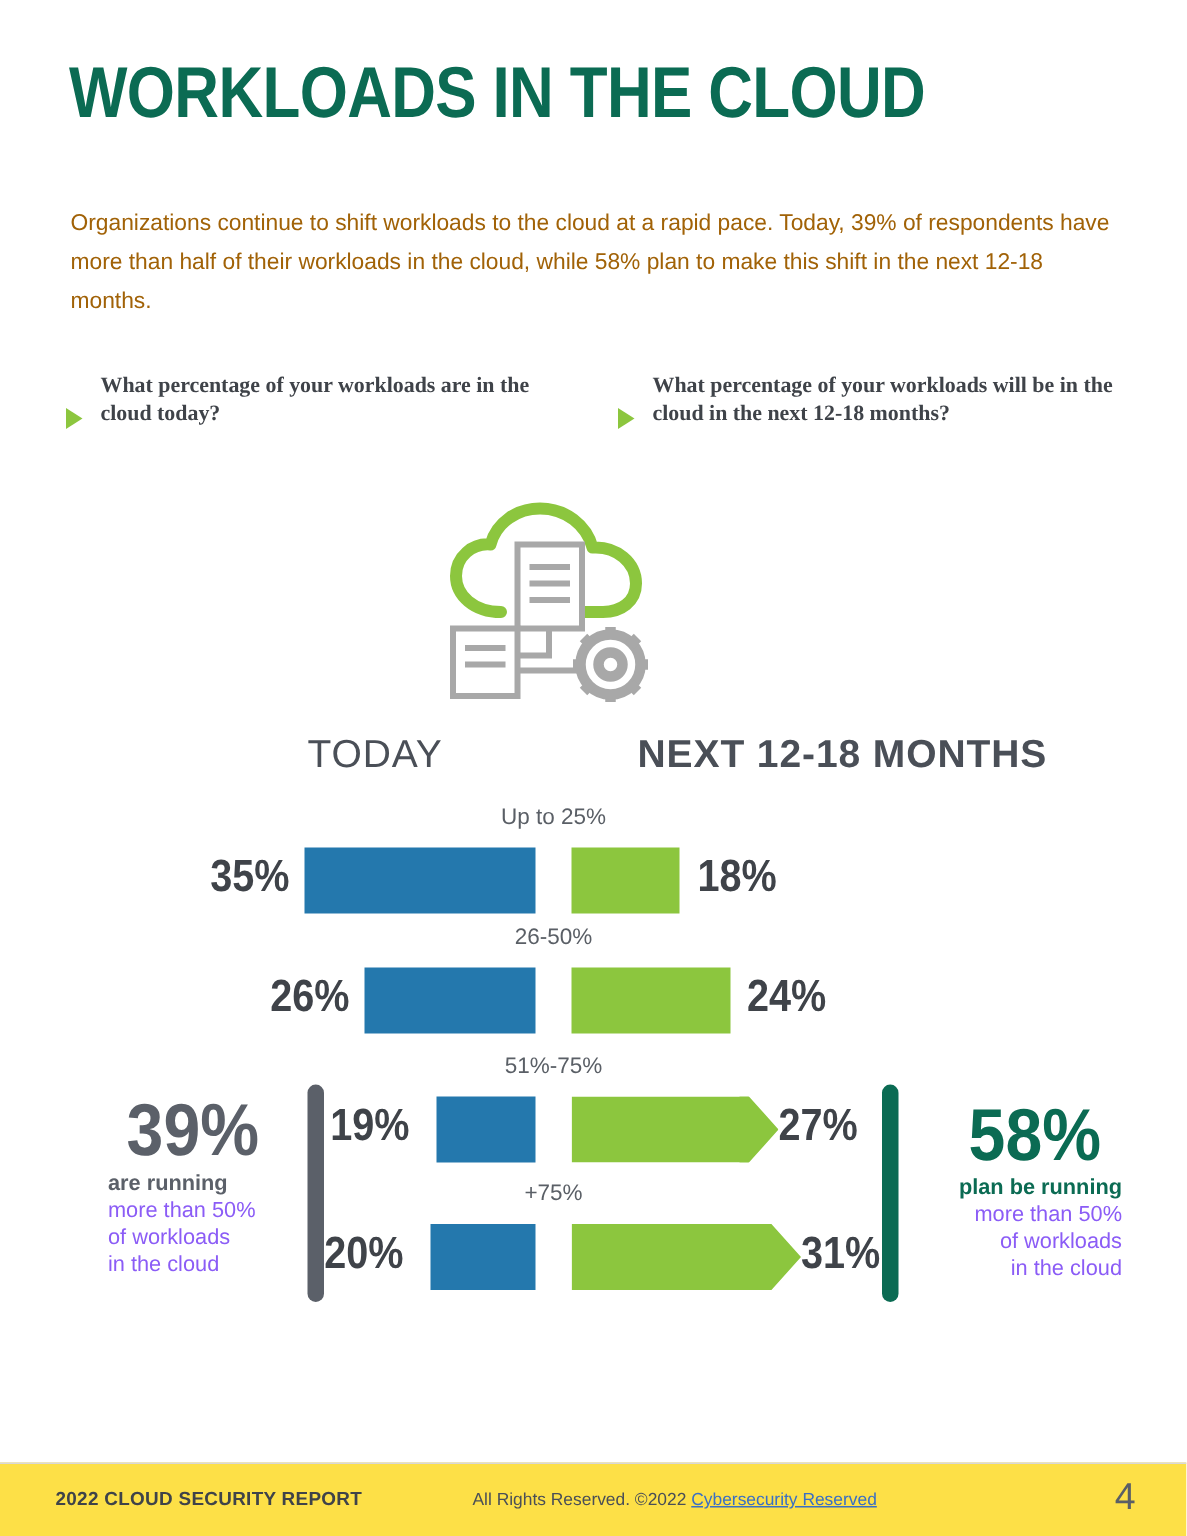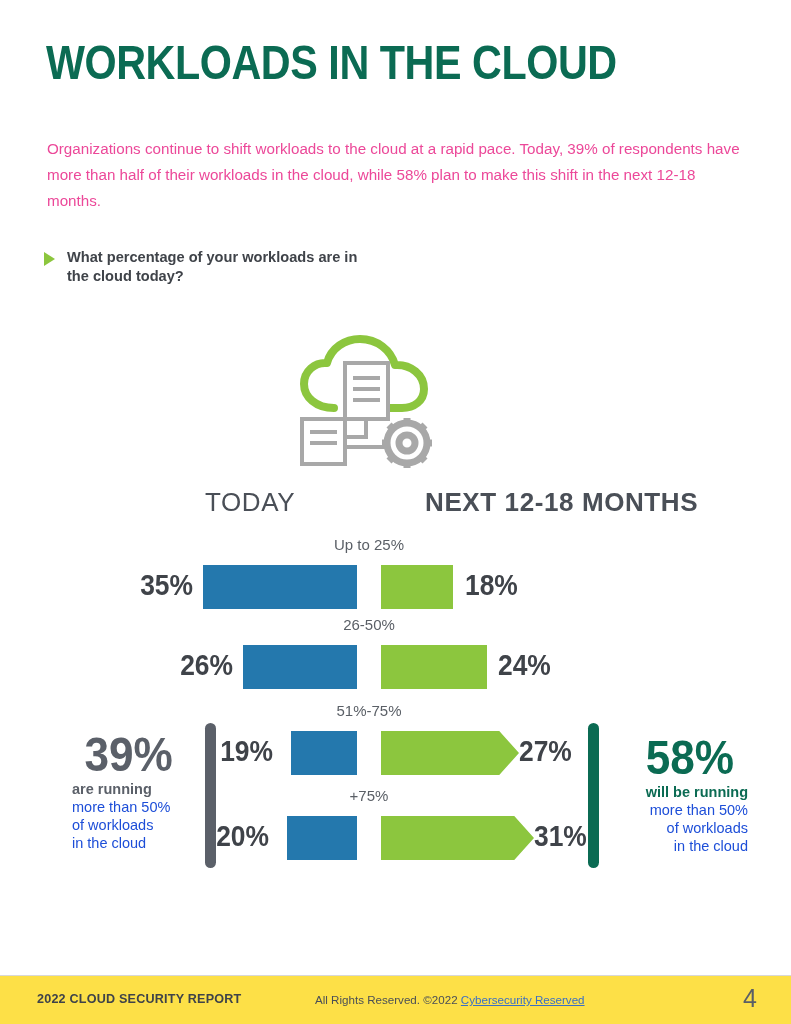--- a/index.html
+++ b/index.html
@@ -23,27 +23,27 @@
     color:#0b6b53;
     transform:scaleX(0.86);
     transform-origin:left top;
     white-space:nowrap;
   }
 
   
   .intro {
     position:absolute; left:47px; top:136px; width:706px;
     font-size:15.2px; line-height:26px;
-    color:#ec4899;
+    color:#a16207;
   }
 
   
   .q {
     position:absolute; top:248px;
-    display:flex; align-items:flex-start; gap:12px;
+    display:flex; align-items:flex-end; gap:12px;font-family:Liberation Serif, serif;
   }
   .q.left  { left:44px;  width:330px; }
   .q.right { left:412px; width:350px; }
   .tri {
     width:0; height:0; flex:none; margin-top:4px;
     border-left:11px solid #8cc63e;
     border-top:7px solid transparent;
     border-bottom:7px solid transparent;
   }
   .qtext {
@@ -97,21 +97,21 @@
   .divider.teal { background:#0b6b53; left:588px; top:723px; height:145px; }
 
   
   .callout { position:absolute; }
   .callout .big {
     font-family:"Liberation Sans Narrow","Liberation Sans", sans-serif;
     font-size:49px; font-weight:bold; line-height:52px;
     transform:scaleX(0.9); white-space:nowrap;
   }
   .callout .lead { font-size:14.5px; font-weight:bold; line-height:18px; }
-  .callout .sub  { font-size:14.5px; line-height:18px; color:#1d4ed8; }
+  .callout .sub  { font-size:14.5px; line-height:18px; color:#8b5cf6; }
 
   .callout.left  { left:72px; top:728px; width:124px; text-align:left; }
   .callout.left .big  { color:#5b6069; transform-origin:right top; }
   .callout.left .lead { color:#5b6069; }
 
   .callout.right { left:608px; top:731px; width:140px; text-align:right; }
   .callout.right .big  { color:#0b6b53; transform-origin:left top; }
   .callout.right .lead { color:#0b6b53; }
 
   
@@ -144,20 +144,24 @@
 
 <div class="page">
 
   <div class="title">WORKLOADS IN THE CLOUD</div>
 
   <div class="intro">Organizations continue to shift workloads to the cloud at a rapid pace. Today, 39% of respondents have more than half of their workloads in the cloud, while 58% plan to make this shift in the next 12-18 months.</div>
 
   <div class="q left">
     <span class="tri"></span>
     <span class="qtext">What percentage of your workloads are in the cloud today?</span>
+  </div>
+  <div class="q right">
+    <span class="tri"></span>
+    <span class="qtext">What percentage of your workloads will be in the cloud in the next 12-18 months?</span>
   </div>
 
   <svg class="cloudicon" viewBox="0 0 148 134">
     <path d="M40 74 C22 74 10 63 10 50 C10 37 21 28 33 29 C37 14 51 5 66 5 C83 5 97 16 101 31
              C117 30 130 41 130 55 C130 67 120 74 108 74 L96 74" fill="none" stroke="#8cc63e" stroke-width="8" stroke-linecap="round" stroke-linejoin="round"></path>
     <rect x="51" y="29" width="43" height="56" fill="#ffffff" stroke="#a8a8a8" stroke-width="4"></rect>
     <line x1="59" y1="44" x2="86" y2="44" stroke="#a8a8a8" stroke-width="4"></line>
     <line x1="59" y1="55" x2="86" y2="55" stroke="#a8a8a8" stroke-width="4"></line>
     <line x1="59" y1="66" x2="86" y2="66" stroke="#a8a8a8" stroke-width="4"></line>
     <rect x="8" y="85" width="43" height="45" fill="#ffffff" stroke="#a8a8a8" stroke-width="4"></rect>
@@ -223,21 +227,21 @@
   <div class="callout left">
     <div class="big">39%</div>
     <div class="lead">are running</div>
     <div class="sub">more than 50%</div>
     <div class="sub">of workloads</div>
     <div class="sub">in the cloud</div>
   </div>
 
   <div class="callout right">
     <div class="big">58%</div>
-    <div class="lead">will be running</div>
+    <div class="lead">plan be running</div>
     <div class="sub">more than 50%</div>
     <div class="sub">of workloads</div>
     <div class="sub">in the cloud</div>
   </div>
 
 
   <div class="footer">
     <div class="footer-title">2022 CLOUD SECURITY REPORT</div>
     <div class="footer-center">
       <span>All Rights Reserved.  ©2022</span>

